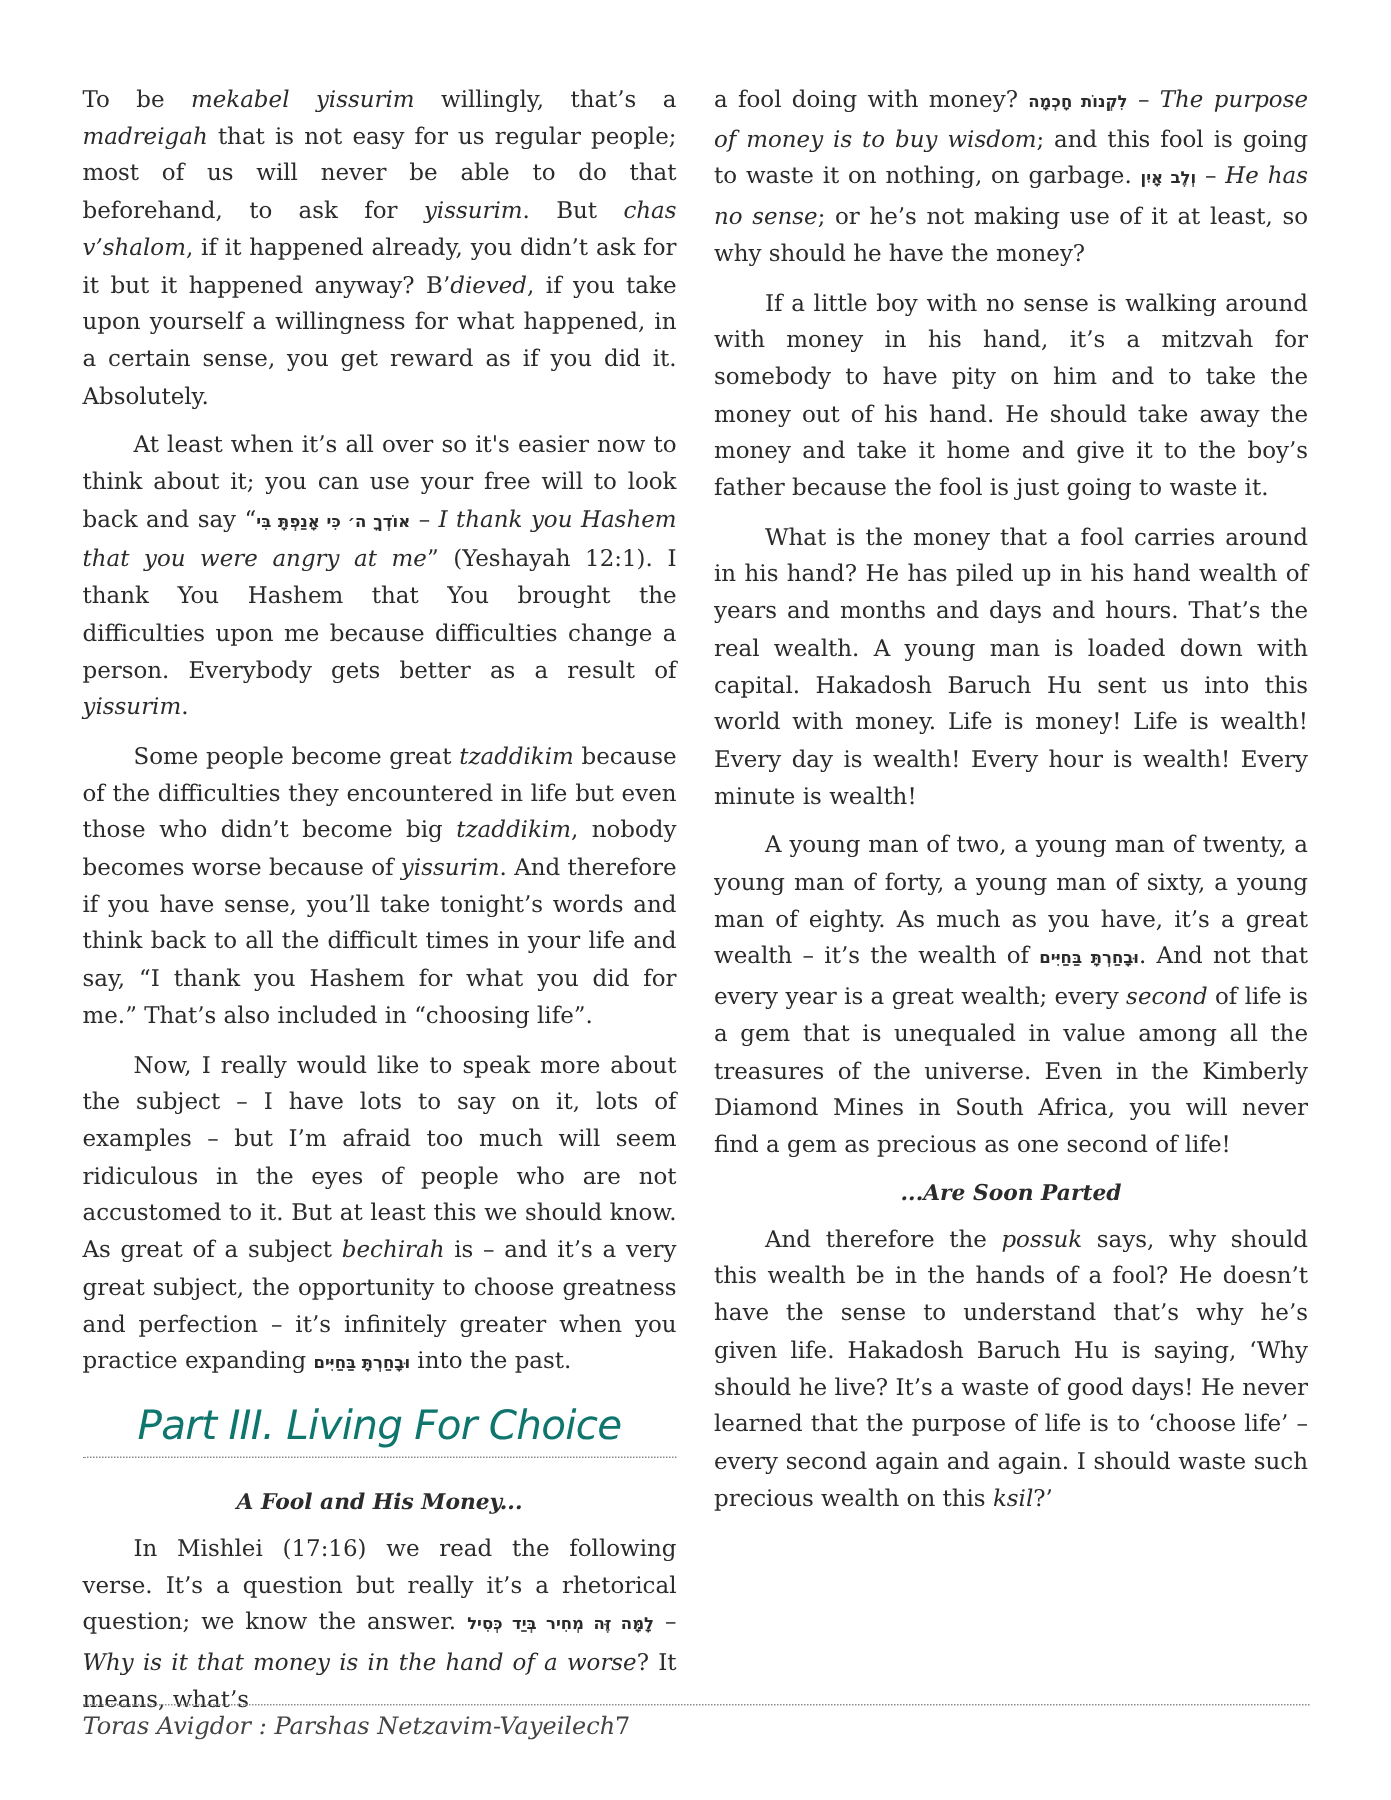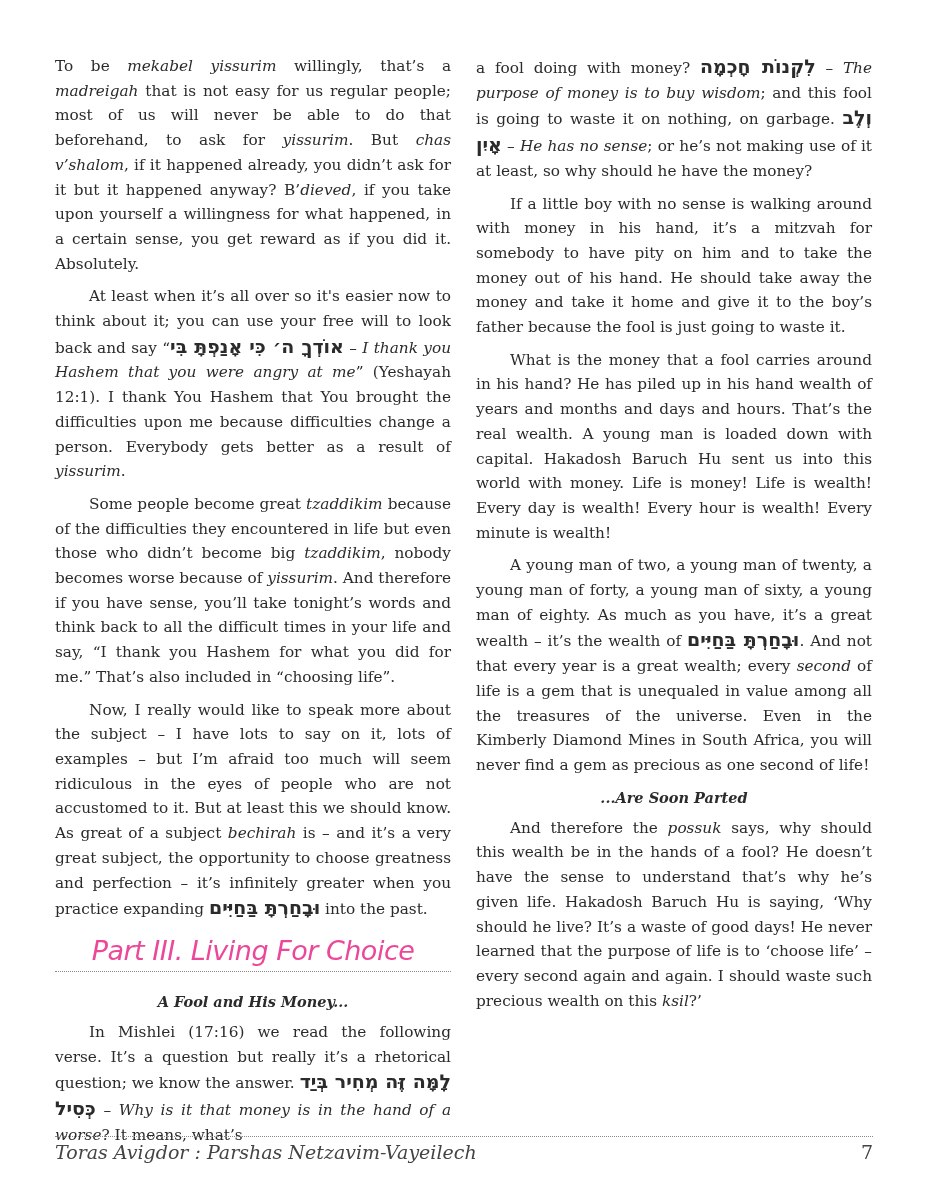--- a/index.html
+++ b/index.html
@@ -11,40 +11,40 @@
     .col {
       position: absolute; top: 54px; width: 396px;
       font-size: 15.3px; line-height: 24.7px;
       text-align: justify;
     }
     .col-left { left: 55px; }
     .col-right { left: 476px; }
     p { margin: 0 0 8px 0; }
     p.indent { text-indent: 34px; }
     i, em { }
-    .heb { font-family: "DejaVu Sans", sans-serif; font-size: 19px; direction: rtl; unicode-bidi: isolate; font-weight: bold; }
+    .heb { font-family: "DejaVu Sans", sans-serif; font-size: 11px; direction: rtl; unicode-bidi: isolate; font-weight: bold; }
     h3.sub {
       font-family: "DejaVu Serif", serif; font-style: italic; font-weight: bold;
       font-size: 14.5px; text-align: center; margin: 6px 0 6px 0; line-height: 24px;
       color: #2b2b2b;
     }
     .part-wrap { margin: 12px 0 18px 0; }
     h2.part {
       font-family: "DejaVu Sans", sans-serif; font-style: italic; font-weight: 300;
-      font-size: 27px; color: #ec4899; text-align: center; margin: 0; line-height: 34px;
+      font-size: 27px; color: #0f766e; text-align: center; margin: 0; line-height: 34px;
       letter-spacing: -0.5px;
     }
     .dotted { border-bottom: 1.5px dotted #8a8a8a; height: 0; margin-top: 3px; }
     .footer {
       position: absolute; left: 55px; width: 818px; top: 1136px;
     }
     .footer .dotted { margin: 0 0 4px 0; }
     .footer-row {
-      display: flex; justify-content: space-between;
-      font-family: "DejaVu Serif", serif; font-style: italic; font-size: 19px; color: #444;
+      display: flex; 
+      font-family: "DejaVu Serif", serif; font-style: italic; font-size: 16px; color: #444;
     }
     .footer-row .num { font-style: normal; }
   </style>
 </head>
 <body>
 
 <div class="col col-left">
   <p><span>To be </span><i>mekabel yissurim</i><span> willingly, that’s a </span><i>madreigah</i><span> that is not easy for us regular people; most of us will never be able to do that beforehand, to ask for </span><i>yissurim</i><span>. But </span><i>chas v’shalom</i><span>, if it happened already, you didn’t ask for it but it happened anyway? B’</span><i>dieved</i><span>, if you take upon yourself a willingness for what happened, in a certain sense, you get reward as if you did it. Absolutely.</span></p>
 
 

